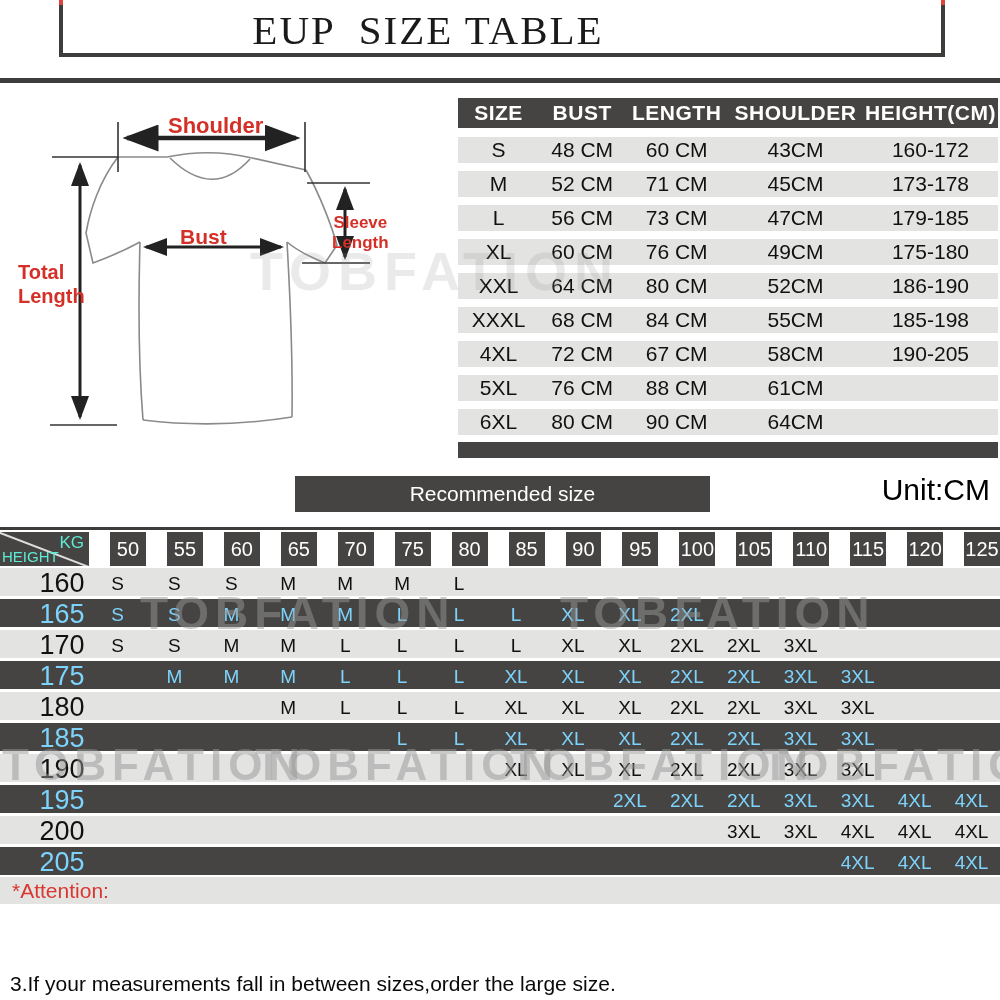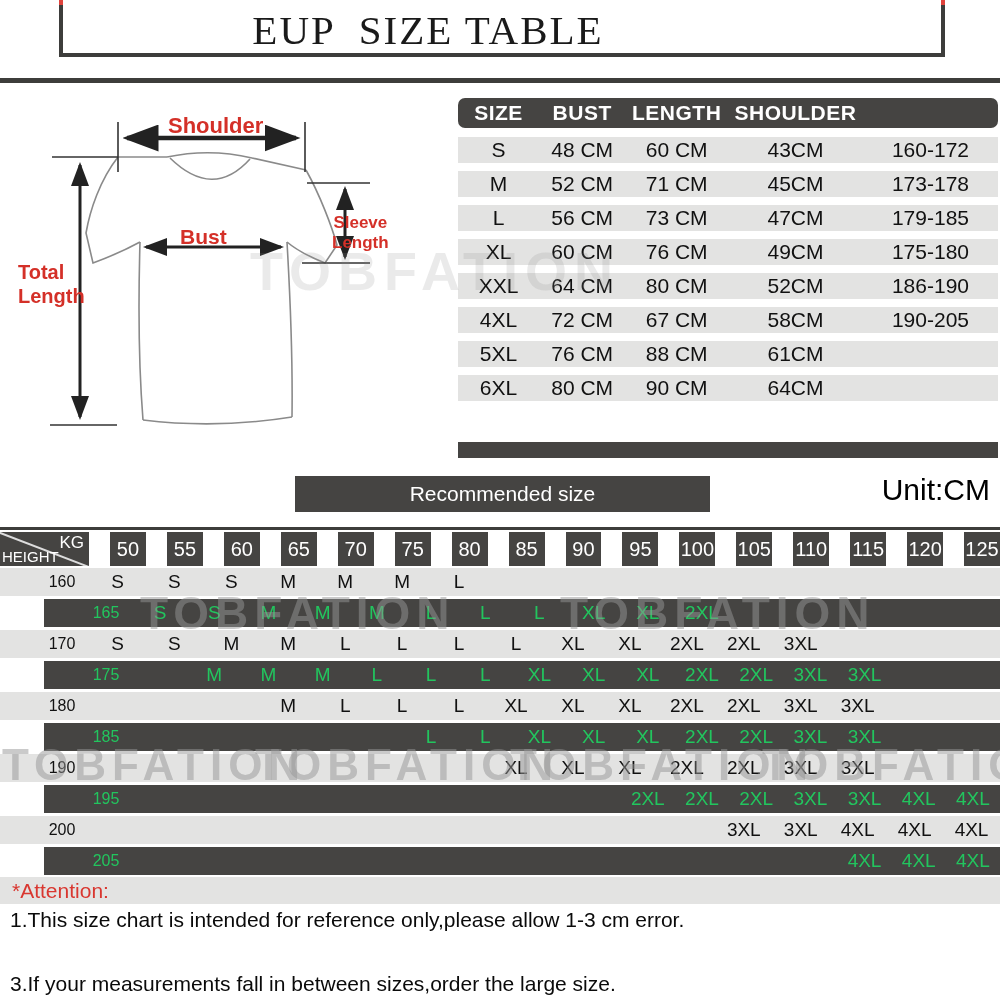--- a/index.html
+++ b/index.html
@@ -16,51 +16,51 @@
 
   
   #diagram{top:95px;left:0;width:460px;height:360px;}
   .dg-label{position:absolute;color:#d43028;font-weight:bold;line-height:1.18;}
   #wm-shirt{top:240px;left:250px;font-size:54px;font-weight:bold;letter-spacing:7px;
             color:rgba(140,140,140,0.18);z-index:3;}
 
   
   #st-header{top:98px;left:458px;width:540px;height:30px;display:grid;
              grid-template-columns:15% 16% 19% 25% 25%;background:var(--dark,#454442);
-             color:#fff;font-size:21px;font-weight:bold;letter-spacing:0.5px;border-radius:7px;}
+             color:#fff;font-size:21px;font-weight:bold;letter-spacing:0.5px;}
   #st-header div{display:flex;align-items:center;justify-content:center;}
   #st-body{top:137px;left:458px;width:540px;}
   .st-row{display:grid;grid-template-columns:15% 16% 19% 25% 25%;height:26px;margin-bottom:8px;
           background:var(--light,#e3e3e2);font-size:21px;}
   .st-row div{display:flex;align-items:center;justify-content:center;}
   #st-bottom{top:442px;left:458px;width:540px;height:16px;background:var(--dark,#454442);}
 
   
   #rec-bar{top:476px;left:295px;width:415px;height:36px;background:var(--dark,#454442);
            color:#fff;font-size:21px;display:flex;align-items:center;justify-content:center;}
   #unit{top:473px;left:830px;width:160px;text-align:right;font-size:30px;color:#000;}
 
   
   #mx-topline{top:527px;left:0;width:1000px;height:3px;background:#3d3d3b;}
   #mx-header{top:532px;left:0;width:1000px;height:34px;display:grid;
              grid-template-columns:89px repeat(16,1fr);}
   .mx-hcell{margin-left:21px;background:var(--dark,#454442);color:#fff;font-size:20px;
             display:flex;align-items:center;justify-content:center;}
-  #mx-corner{position:relative;background:var(--dark,#454442);color:#ffffff;overflow:hidden;padding-left:8px;}
+  #mx-corner{position:relative;background:var(--dark,#454442);color:#5eead4;overflow:hidden;padding-left:8px;}
   #mx-corner .diag{position:absolute;top:-1px;left:-2px;width:100px;height:2px;background:#ddd;
                    transform-origin:0 0;transform:rotate(21deg);}
   #mx-corner .kg{position:absolute;top:1px;right:5px;font-size:17px;}
   #mx-corner .height{position:absolute;bottom:1px;left:2px;font-size:15px;}
   #mx-body{top:568px;left:0;width:1000px;}
   .mx-row{display:grid;grid-template-columns:89px repeat(16,1fr);height:28px;margin-bottom:3px;
           font-size:19px;}
   .mx-row div{display:flex;align-items:center;justify-content:center;}
-  .mx-row .h{font-size:16px;padding-left:35px;}
+  .mx-row .h{font-size:27px;padding-left:35px;}
   .mx-row.light{background:var(--light,#e3e3e2);color:#111;}
-  .mx-row.dark{background:var(--dark,#454442);color:#22c55e;margin-left:44px;}
+  .mx-row.dark{background:var(--dark,#454442);color:#7dd3fc;}
   .wm{position:absolute;font-weight:bold;letter-spacing:6px;color:rgba(150,150,150,0.5);
       z-index:5;pointer-events:none;}
 
   
   #att-band{top:877px;left:0;width:1000px;height:27px;background:var(--light,#e3e3e2);}
   #att-label{top:879px;left:12px;font-size:21px;color:#d93730;}
   .note{position:absolute;left:10px;font-size:21px;color:#0a0a0a;}
 </style>
 </head>
 <body>
@@ -121,20 +121,21 @@
     <div class="dg-label" style="top:118px;left:332px;font-size:17px;white-space:pre-line;text-align:center;">Sleeve
 Length</div>
   </div>
   <div class="abs" id="wm-shirt">TOBFATION</div>
 
   <div class="abs" id="st-header">
       <div>SIZE</div>
       <div>BUST</div>
       <div>LENGTH</div>
       <div>SHOULDER</div>
+      <div>HEIGHT(CM)</div>
     </div>
   <div class="abs" id="st-body">
       <div class="st-row">
         <div>S</div>
         <div>48 CM</div>
         <div>60 CM</div>
         <div>43CM</div>
         <div>160-172</div>
       </div>
       <div class="st-row">
@@ -157,20 +158,27 @@
         <div>76 CM</div>
         <div>49CM</div>
         <div>175-180</div>
       </div>
       <div class="st-row">
         <div>XXL</div>
         <div>64 CM</div>
         <div>80 CM</div>
         <div>52CM</div>
         <div>186-190</div>
+      </div>
+      <div class="st-row">
+        <div>XXXL</div>
+        <div>68 CM</div>
+        <div>84 CM</div>
+        <div>55CM</div>
+        <div>185-198</div>
       </div>
       <div class="st-row">
         <div>4XL</div>
         <div>72 CM</div>
         <div>67 CM</div>
         <div>58CM</div>
         <div>190-205</div>
       </div>
       <div class="st-row">
         <div>5XL</div>
@@ -411,16 +419,15 @@
 
   <div class="wm" style="top:586px;left:140px;font-size:46px;">TOBFATION</div>
   <div class="wm" style="top:586px;left:560px;font-size:46px;">TOBFATION</div>
   <div class="wm" style="top:740px;left:2px;font-size:44px;">TOBFATION</div>
   <div class="wm" style="top:740px;left:255px;font-size:44px;">TOBFATION</div>
   <div class="wm" style="top:740px;left:510px;font-size:44px;">TOBFATION</div>
   <div class="wm" style="top:740px;left:762px;font-size:44px;">TOBFATION</div>
 
   <div class="abs" id="att-band"></div>
   <div class="abs" id="att-label">*Attention:</div>
-  <div class="note" style="top:908px;">1.This size chart is intended for reference only,please allow 1-3 cm error.</div>
   <div class="note" style="top:972px;">3.If your measurements fall in between sizes,order the large size.</div>
 
 </div>
 
 </body></html>

